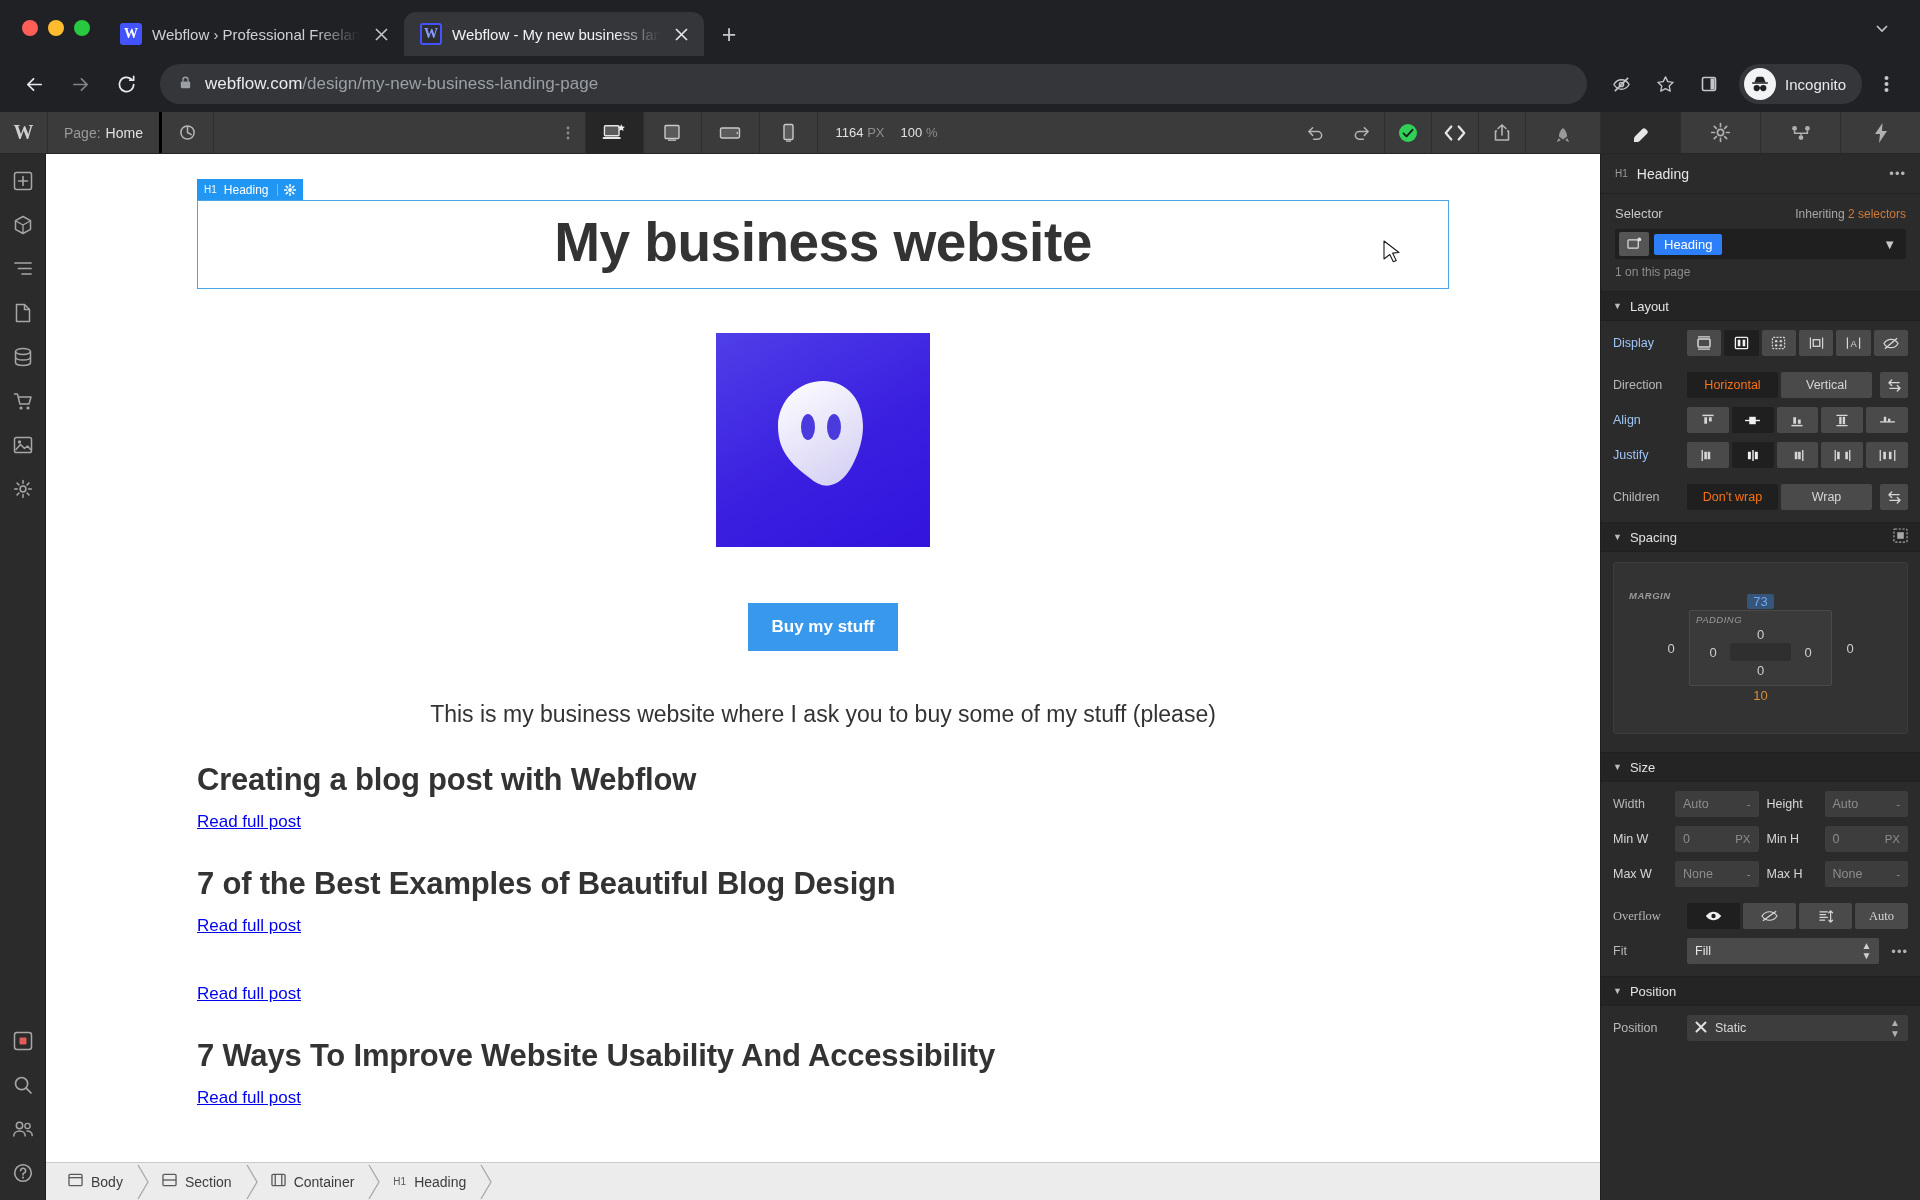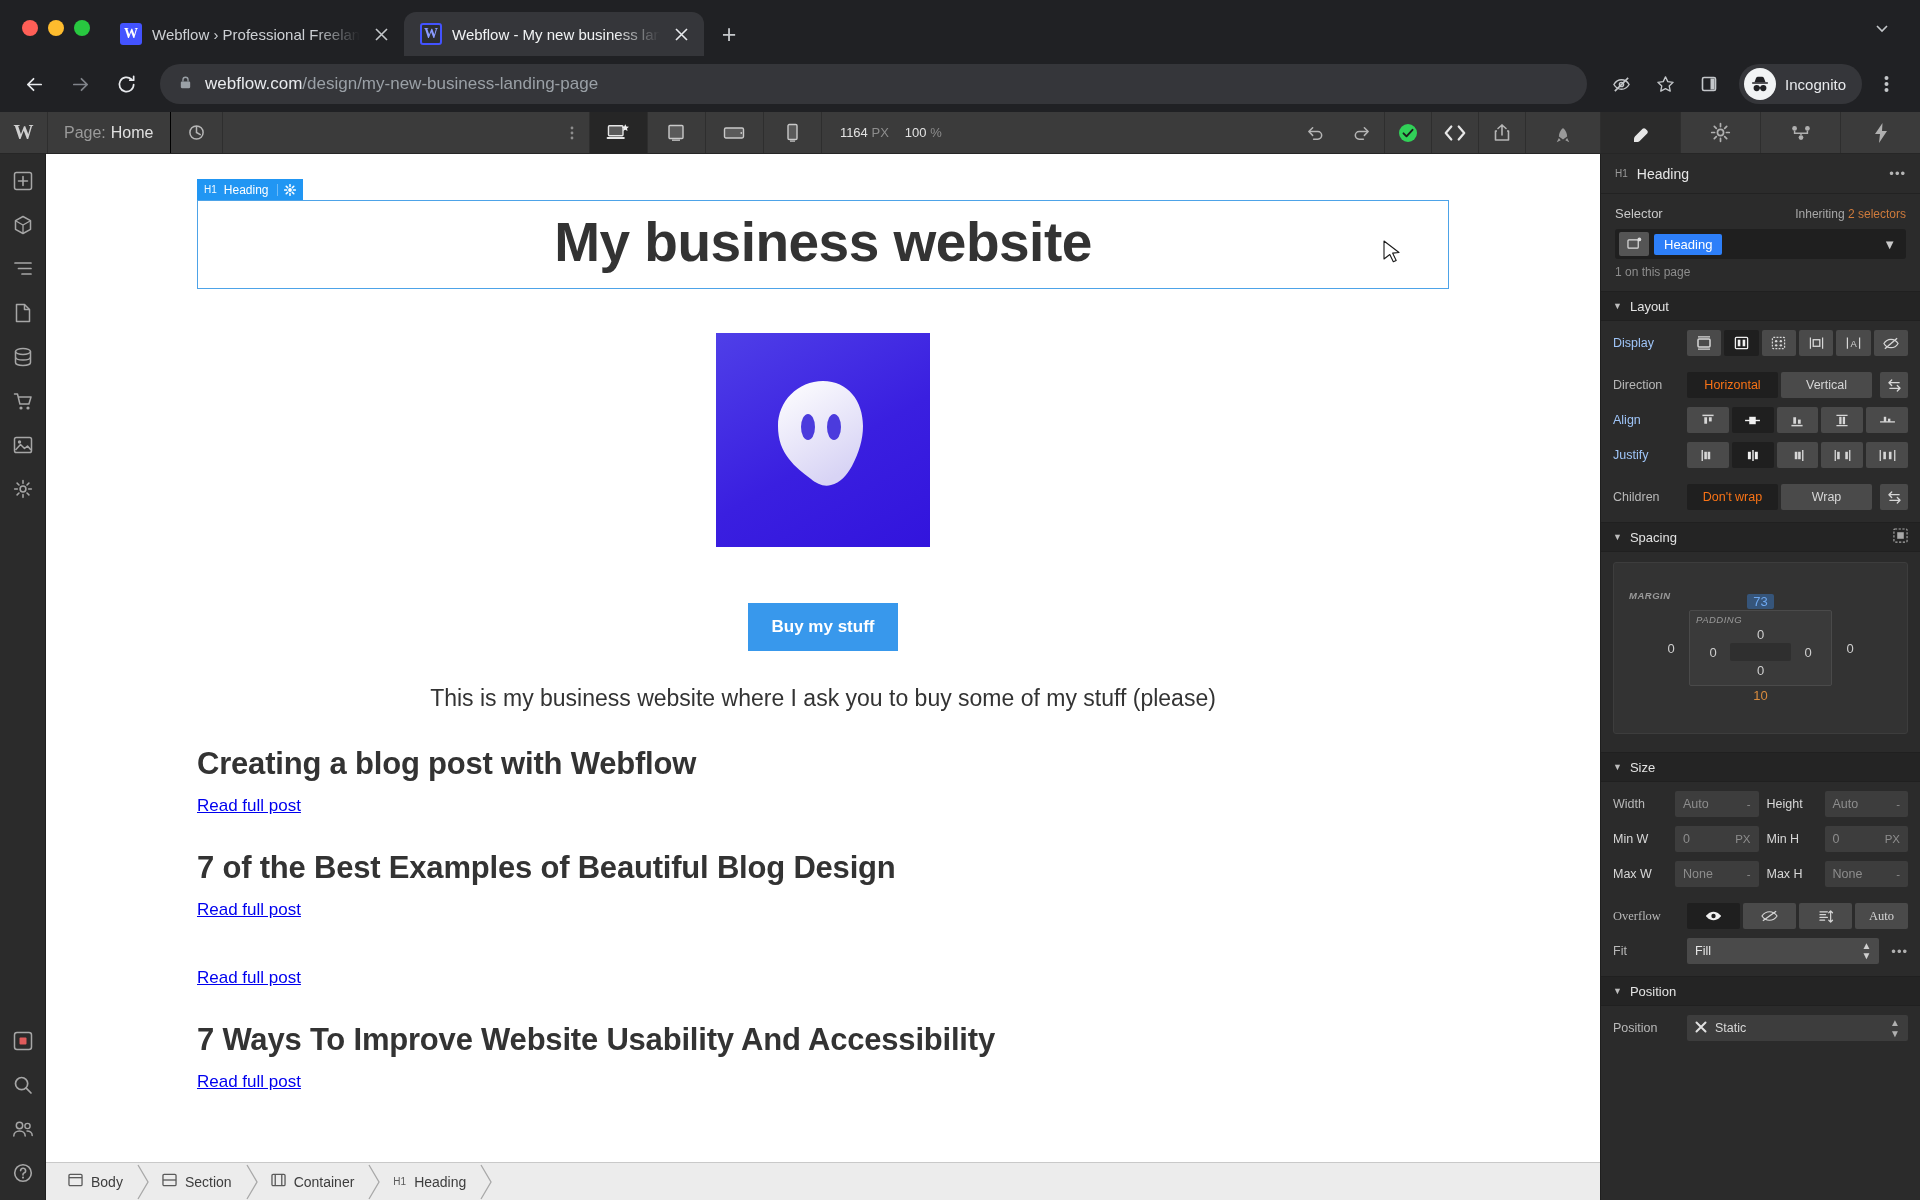--- a/index.html
+++ b/index.html
@@ -44,21 +44,21 @@
                     padding: 0 16px 0 5px; margin-left: 6px; }
   .incog-av { width: 32px; height: 32px; border-radius: 50%; background: #f1f3f4; display:flex; align-items:center; justify-content:center; }
   .incog-label { font-size: 15px; color: #e8eaed; }
 
   
   .app { flex: 1 1 auto; display: flex; flex-direction: column; background: #2b2b2b; position: relative; }
 
   .wf-topbar { height: 42px; background: #3b3b3b; display: flex; align-items: stretch; border-bottom: 1px solid #262626; }
   .wf-logo { width: 48px; display: flex; align-items: center; justify-content: center; color: #cfcfcf; font-size: 20px; font-weight: 700;
              border-right: 1px solid #2e2e2e; font-family: "Liberation Serif", serif; }
-  .wf-page { display: flex; align-items: center; padding: 0 16px; border-right: 1px solid #000000; font-size: 16px; }
+  .wf-page { display: flex; align-items: center; padding: 0 16px; border-right: 3px solid #000000; font-size: 14px; }
   .wf-page .lbl { color: #9a9a9a; } .wf-page .val { color: #e0e0e0; margin-left: 5px; }
   .wf-preview { width: 52px; display: flex; align-items: center; justify-content: center; border-right: 1px solid #2e2e2e; color: #b5b5b5; }
   .wf-spacer { flex: 1 1 auto; }
   .wf-kebab { width: 34px; display: flex; align-items: center; justify-content: center; color: #8d8d8d; letter-spacing: 0; }
   .wf-devices { display: flex; align-items: stretch; }
   .wf-dev { width: 58px; display: flex; align-items: center; justify-content: center; border-left: 1px solid #2e2e2e; color: #c9c9c9; }
   .wf-dev.sel { background: #262626; }
   .wf-zoom { display: flex; align-items: center; gap: 16px; padding: 0 18px; border-left: 1px solid #2e2e2e; font-size: 13px; }
   .wf-zoom .n { color: #e2e2e2; } .wf-zoom .u { color: #8d8d8d; }
   .wf-actions { display: flex; align-items: stretch; }
@@ -90,21 +90,21 @@
   .h1-box { border: 1px solid #4da3e8; padding: 9px 0 14px; }
   .h1-text { font-size: 55px; font-weight: 700; color: #333333; text-align: center; letter-spacing: -0.5px; }
 
   .ghost-wrap { display: flex; justify-content: center; margin-top: 44px; }
   .ghost { width: 214px; height: 214px; background: linear-gradient(150deg, #4f3fe8 0%, #3a1fe0 55%, #3214dd 100%);
            display: flex; align-items: center; justify-content: center; }
 
   .btn-wrap { display: flex; justify-content: center; margin-top: 56px; }
   .buy-btn { background: #3898ec; color: #ffffff; font-size: 17px; font-weight: 700; padding: 14px 24px; }
 
-  .lede { text-align: center; font-size: 23px; color: #333333; margin-top: 34px; }
+  .lede { text-align: center; font-size: 23px; color: #333333; margin-top: 50px; }
 
   .posts { width: 1252px; margin: 0 auto; padding-left: 0; }
   .post { margin-top: 34px; }
   .post-title { font-size: 31px; font-weight: 700; color: #333333; letter-spacing: -0.2px; }
   .post-link { display: inline-block; margin-top: 14px; font-size: 17px; color: #0000ee; text-decoration: underline; }
 
   
   .wf-crumbs { height: 38px; background: #ececec; display: flex; align-items: stretch; padding-left: 10px; border-top: 1px solid #c9c9c9; }
   .crumb { display: flex; align-items: center; gap: 8px; padding: 0 14px 0 12px; font-size: 14px; color: #3d3d3d; position: relative; }
   .crumb .sup { font-size: 10px; color: #5a5a5a; }

